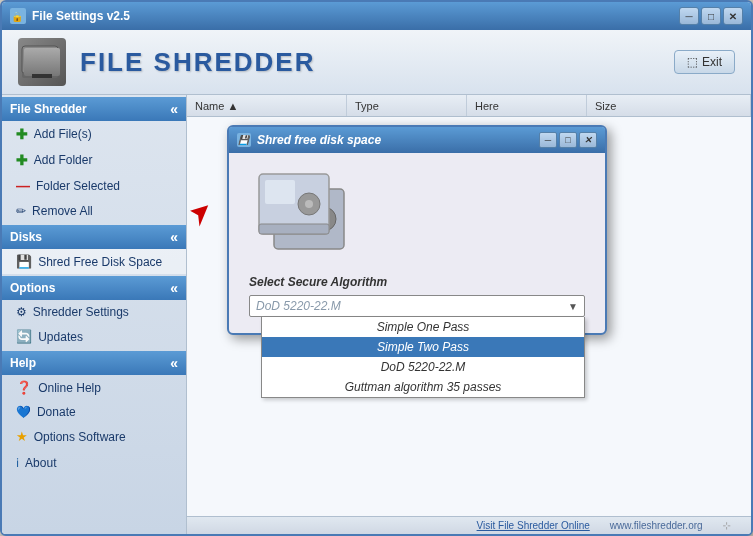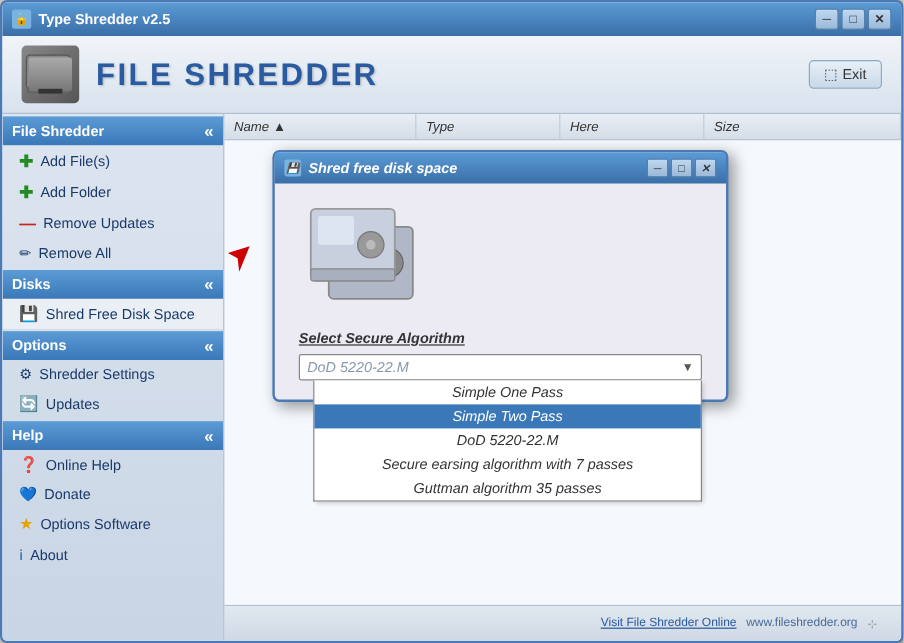--- a/index.html
+++ b/index.html
@@ -195,21 +195,20 @@
       height: 22px;
       font-size: 11px;
       color: #333;
     }
     .col-header {
       padding: 2px 8px;
       border-right: 1px solid #c0ccda;
       height: 100%;
       display: flex;
       align-items: center;
-      font-style: italic;
     }
     .col-name { width: 160px; }
     .col-type { width: 120px; }
     .col-path { width: 120px; }
     .col-size { flex: 1; }
 
     .file-list-content {
       flex: 1;
       background: #f5f8fc;
       display: flex;
@@ -218,28 +217,28 @@
       color: #8899aa;
       font-size: 18px;
       font-style: italic;
       position: relative;
     }
 
     
     .status-bar {
       background: linear-gradient(to bottom, #e0e8f0, #d0d8e4);
       border-top: 1px solid #b0bfcf;
-      height: 30px;
+      height: 18px;
       display: flex;
       align-items: center;
       justify-content: flex-end;
       padding: 0 20px;
       font-size: 10px;
       color: #4a6a9a;
-      gap: 8px;
+      gap: 20px;
     }
     .status-link {
       cursor: pointer;
       text-decoration: underline;
       color: #2a5a9f;
     }
 
     
     .dialog-overlay {
       position: absolute;
@@ -331,21 +330,20 @@
 
     .dialog-footer {
       padding: 0 20px 16px;
     }
 
     .algo-label {
       font-size: 12px;
       color: #333;
       margin-bottom: 6px;
       font-weight: bold;
-      text-decoration: underline;
     }
 
     .algo-dropdown-container {
       position: relative;
       width: 100%;
       text-align: center;
     }
 
     .algo-select-display {
       background: white;
@@ -396,21 +394,21 @@
       font-style: italic;
     }
   </style>
 </head>
 <body>
 
 <div class="main-window">
 
   <div class="title-bar">
     <div class="title-bar-icon">🔒</div>
-    <span class="title-bar-title">Type Shredder v2.5</span>
+    <span class="title-bar-title">File Settings v2.5</span>
     <div class="title-bar-buttons">
       <div class="title-btn">─</div>
       <div class="title-btn">□</div>
       <div class="title-btn">✕</div>
     </div>
   </div>
 
   <div class="main-content">
 
     <div class="header-bar">
@@ -441,21 +439,21 @@
         <div class="sidebar-item">
           <span class="icon-add">✚</span>
           <span>Add File(s)</span>
         </div>
         <div class="sidebar-item">
           <span class="icon-add">✚</span>
           <span>Add Folder</span>
         </div>
         <div class="sidebar-item">
           <span class="icon-remove">—</span>
-          <span>Remove Updates</span>
+          <span>Folder Selected</span>
         </div>
         <div class="sidebar-item">
           <span class="icon-settings">✏</span>
           <span>Remove All</span>
         </div>
 
         <div class="sidebar-section-header">
           <span>Disks</span>
           <span class="section-collapse">«</span>
         </div>
@@ -559,21 +557,20 @@
                 <div class="algo-label">Select Secure Algorithm</div>
                 <div class="algo-dropdown-container">
                   <div class="algo-select-display">
                     <span>DoD 5220-22.M</span>
                     <span class="dropdown-arrow">▼</span>
                   </div>
                   <div class="dropdown-list">
                     <div class="dropdown-item">Simple One Pass</div>
                     <div class="dropdown-item selected">Simple Two Pass</div>
                     <div class="dropdown-item">DoD 5220-22.M</div>
-                    <div class="dropdown-item">Secure earsing algorithm with 7 passes</div>
                     <div class="dropdown-item">Guttman algorithm 35 passes</div>
                   </div>
                 </div>
               </div>
 
             </div>
           </div>
         </div>
 
         <div class="status-bar">

